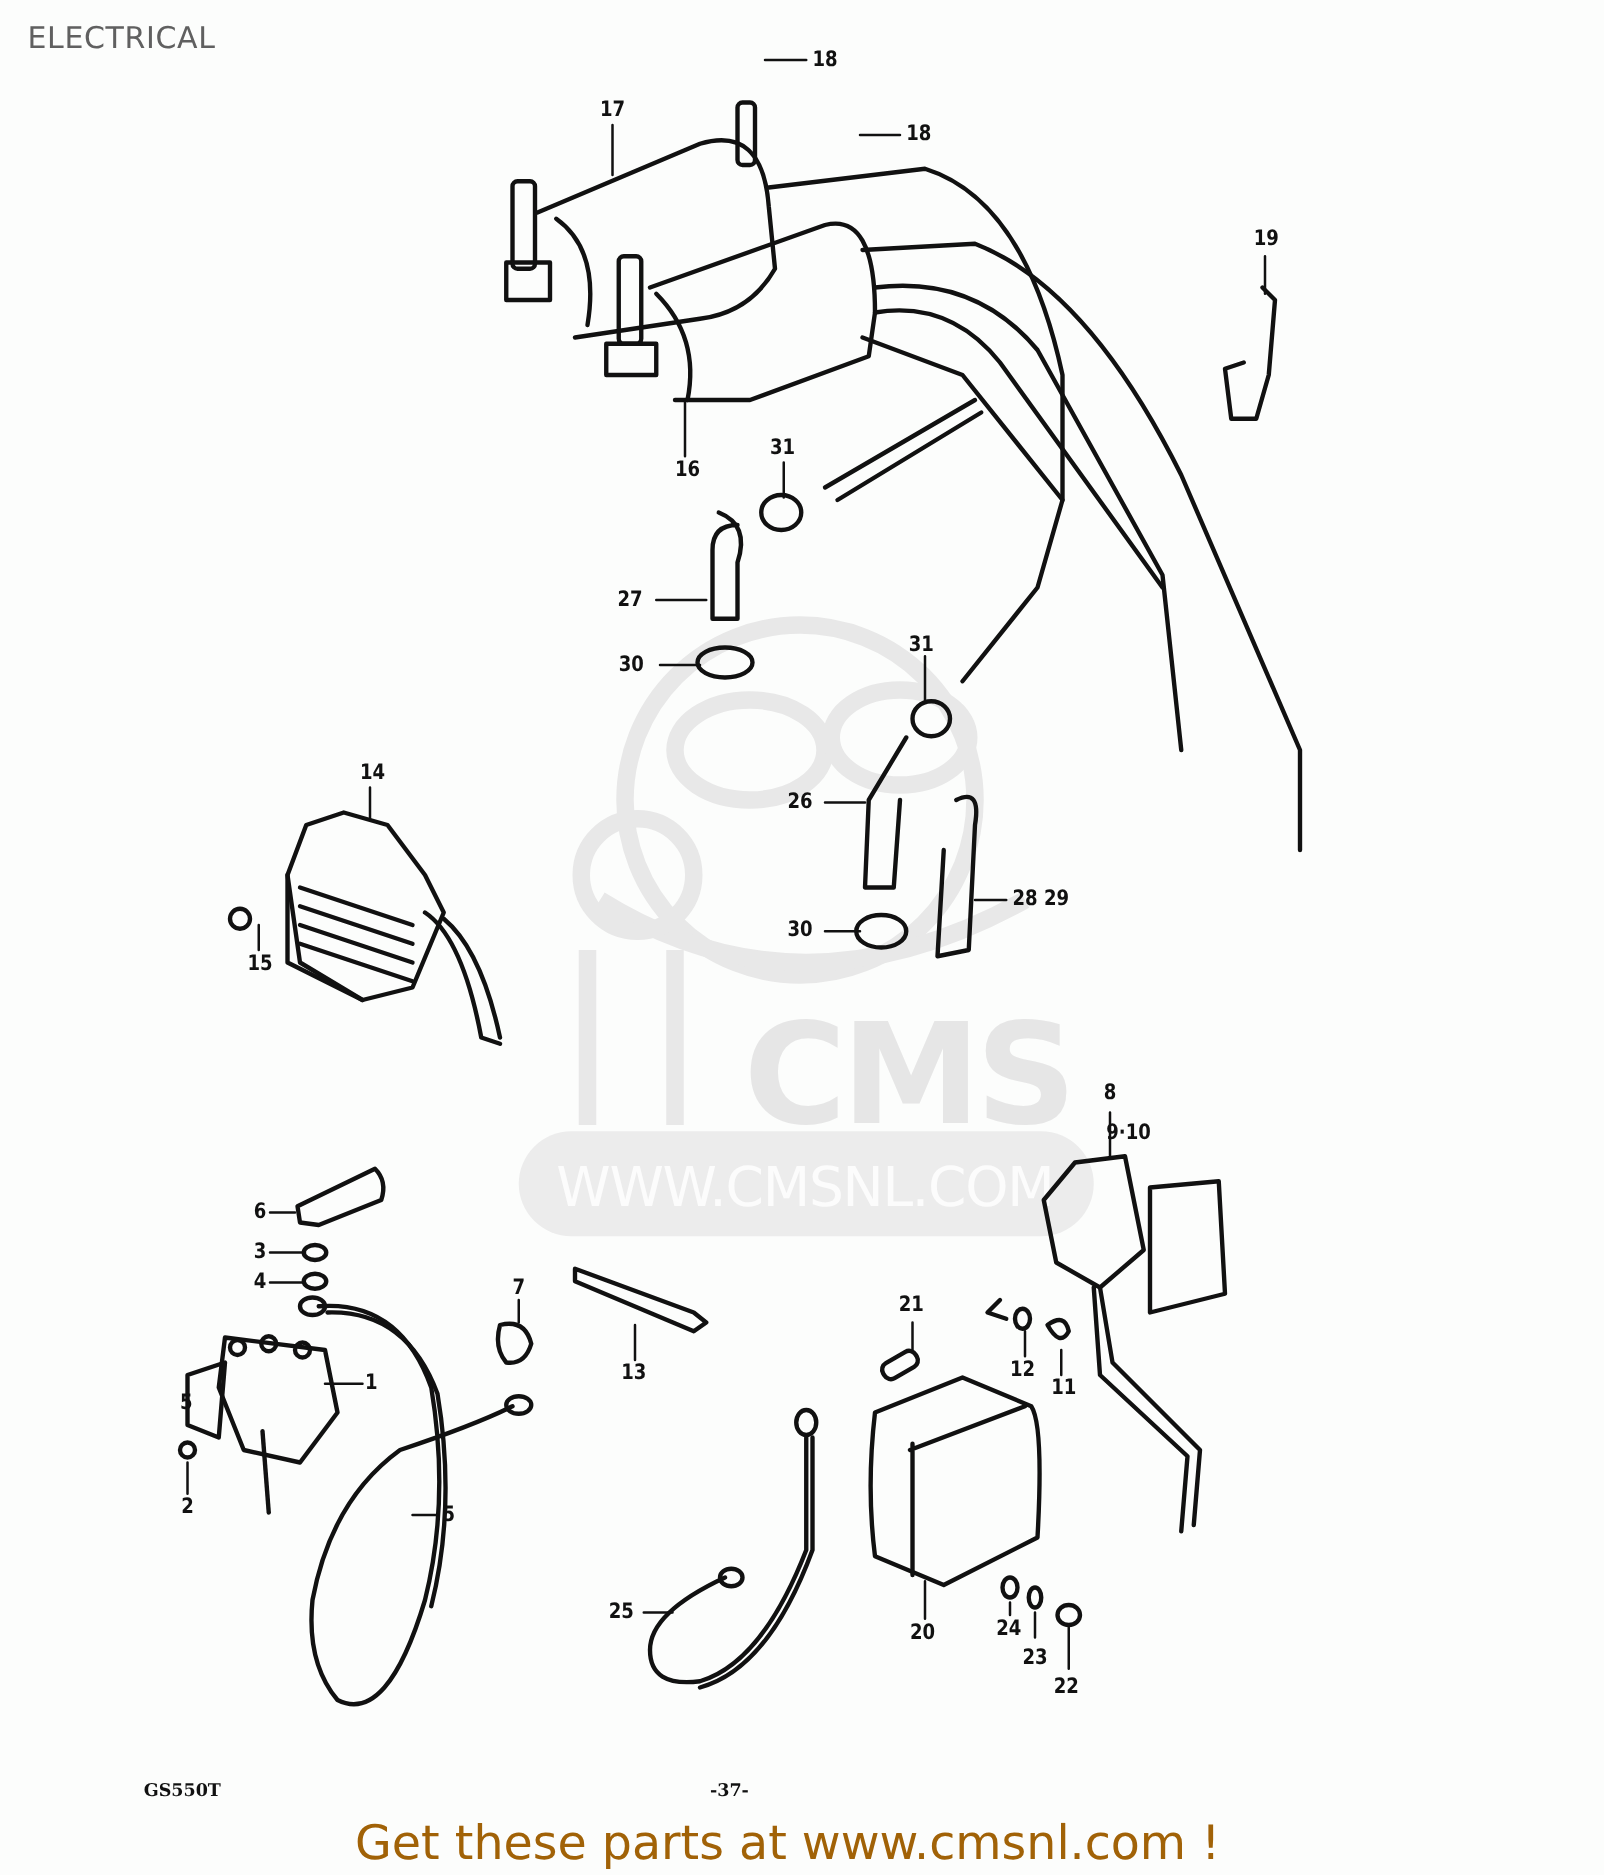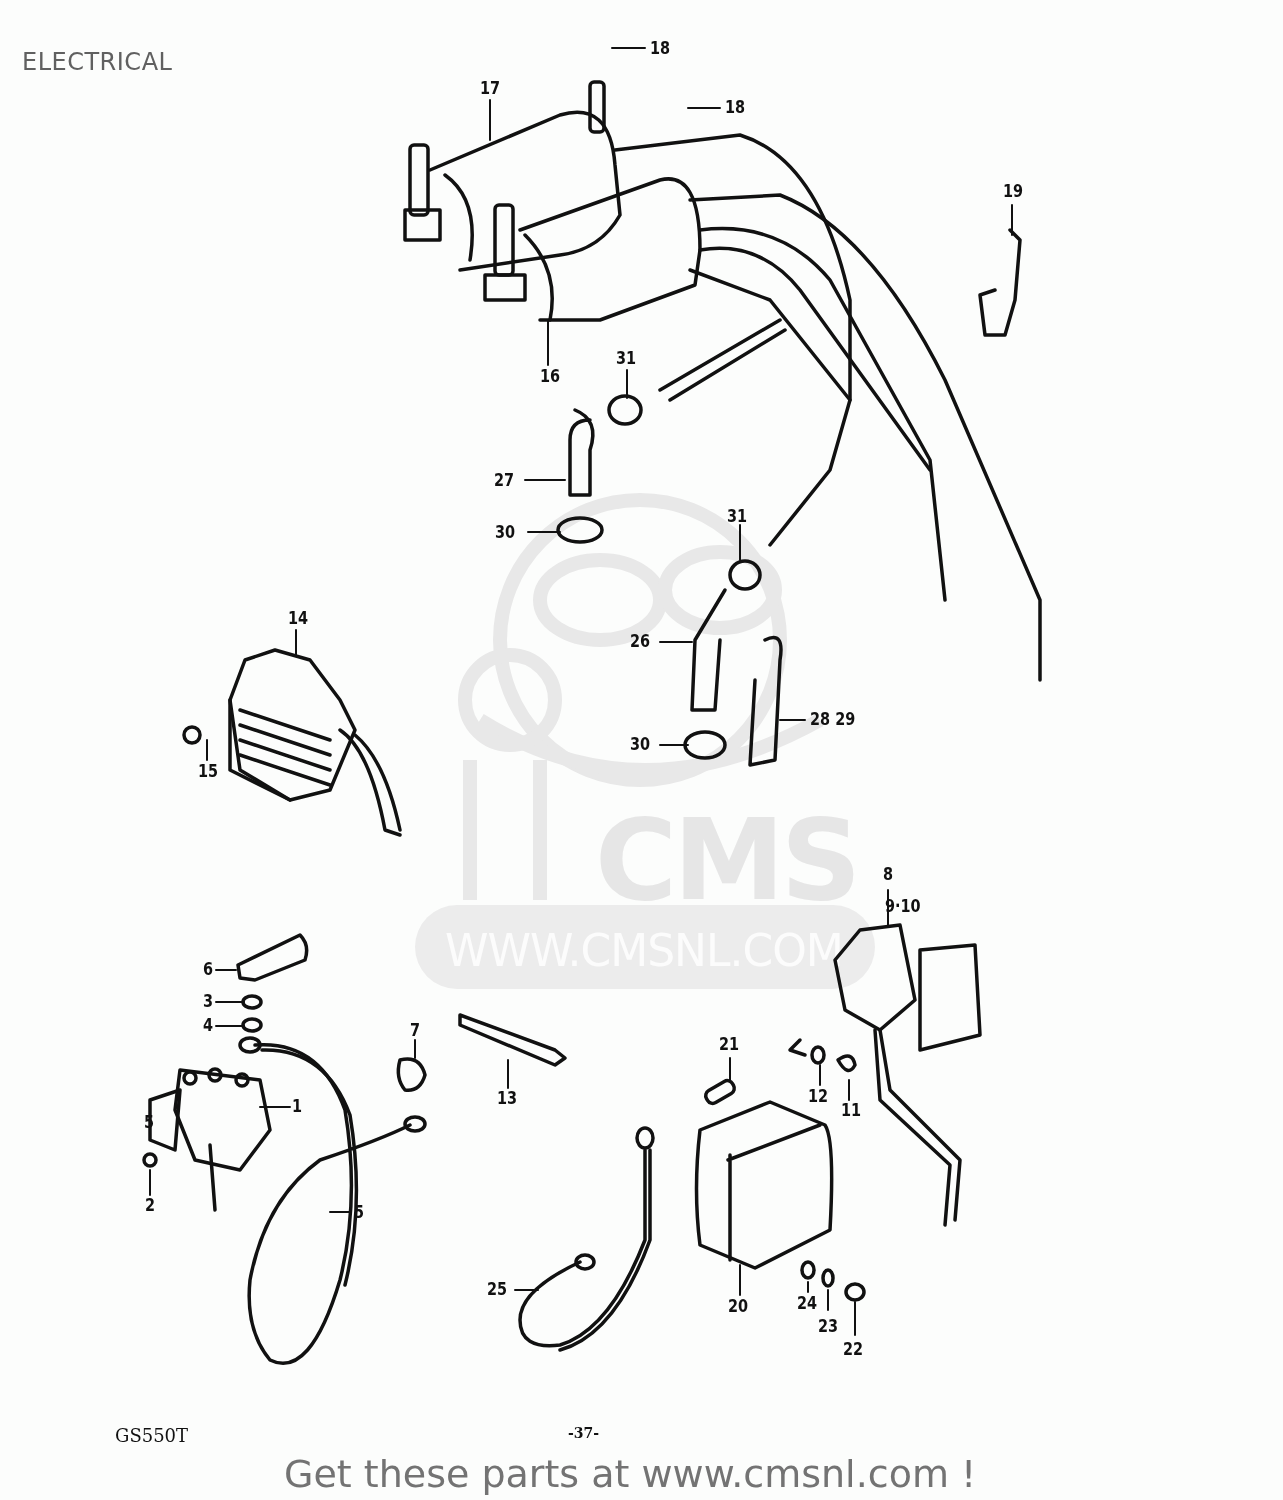--- a/index.html
+++ b/index.html
@@ -1,28 +1,28 @@
 <!DOCTYPE html>
 <html><head>
 <meta charset="utf-8">
 <style>
   html, body { margin: 0; padding: 0; background: #fcfdfc; }
   body { width: 1283px; height: 1500px; position: relative; overflow: hidden;
          font-family: "Liberation Sans", sans-serif; }
   .page-title { position: absolute; left: 22px; top: 16px; font-size: 24px;
-                color: #606060; letter-spacing: 0.5px; font-family: "DejaVu Sans", sans-serif; margin-top: 32px; }
+                color: #606060; letter-spacing: 0.5px; font-family: "DejaVu Sans", sans-serif; }
   svg.art { position: absolute; left: 0; top: 0; }
   .lbl { position: absolute; font-family: "DejaVu Sans", sans-serif; font-weight: bold;
          font-size: 17px; color: #111; transform: scaleX(0.85); transform-origin: left top;
          white-space: nowrap; line-height: 1; }
   .foot-code { position: absolute; left: 115px; top: 1425px; font-family: "DejaVu Serif", serif;
-               font-weight: normal; font-size: 18px; color: #111; }
+               font-weight: bold; font-size: 14px; color: #111; }
   .foot-page { position: absolute; left: 568px; top: 1425px; font-family: "DejaVu Serif", serif;
                font-weight: bold; font-size: 14px; color: #111; }
-  .cta { position: absolute; left: 284px; top: 1452px; font-size: 38px; color: #737373;
+  .cta { position: absolute; left: 284px; top: 1452px; font-size: 38px; color: #a16207;
          font-family: "DejaVu Sans", sans-serif; white-space: nowrap; }
   .wm-cms { position: absolute; left: 595px; top: 795px; font-size: 112px; font-weight: bold;
             color: #e6e6e6; font-family: "DejaVu Sans", sans-serif; letter-spacing: -4px; }
   .wm-url-bg { position: absolute; left: 415px; top: 905px; width: 460px; height: 84px;
                background: #ececec; border-radius: 42px; }
   .wm-url { position: absolute; left: 445px; top: 925px; font-size: 44px; font-weight: normal;
             color: #fcfcfc; font-family: "DejaVu Sans", sans-serif; letter-spacing: -1px; }
 </style>
 </head>
 <body>

